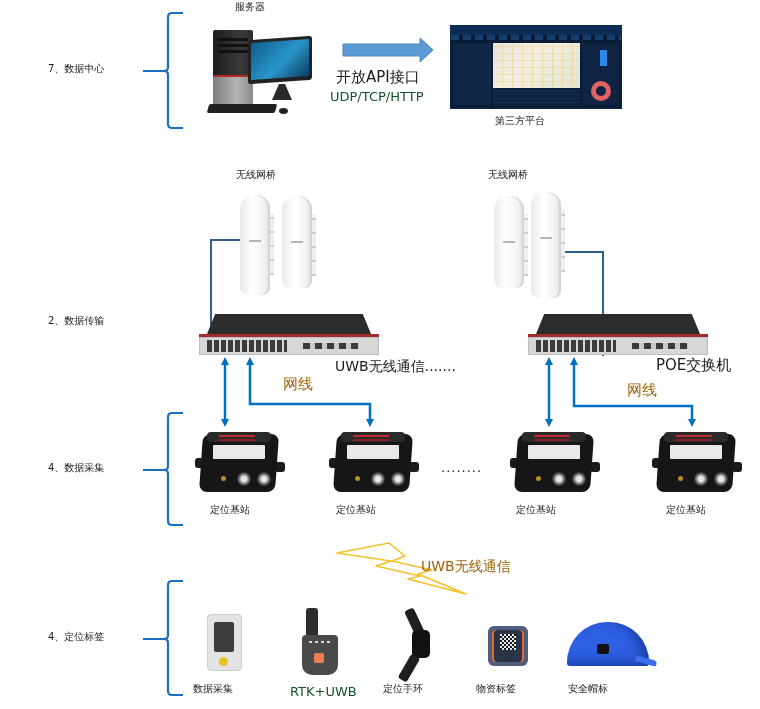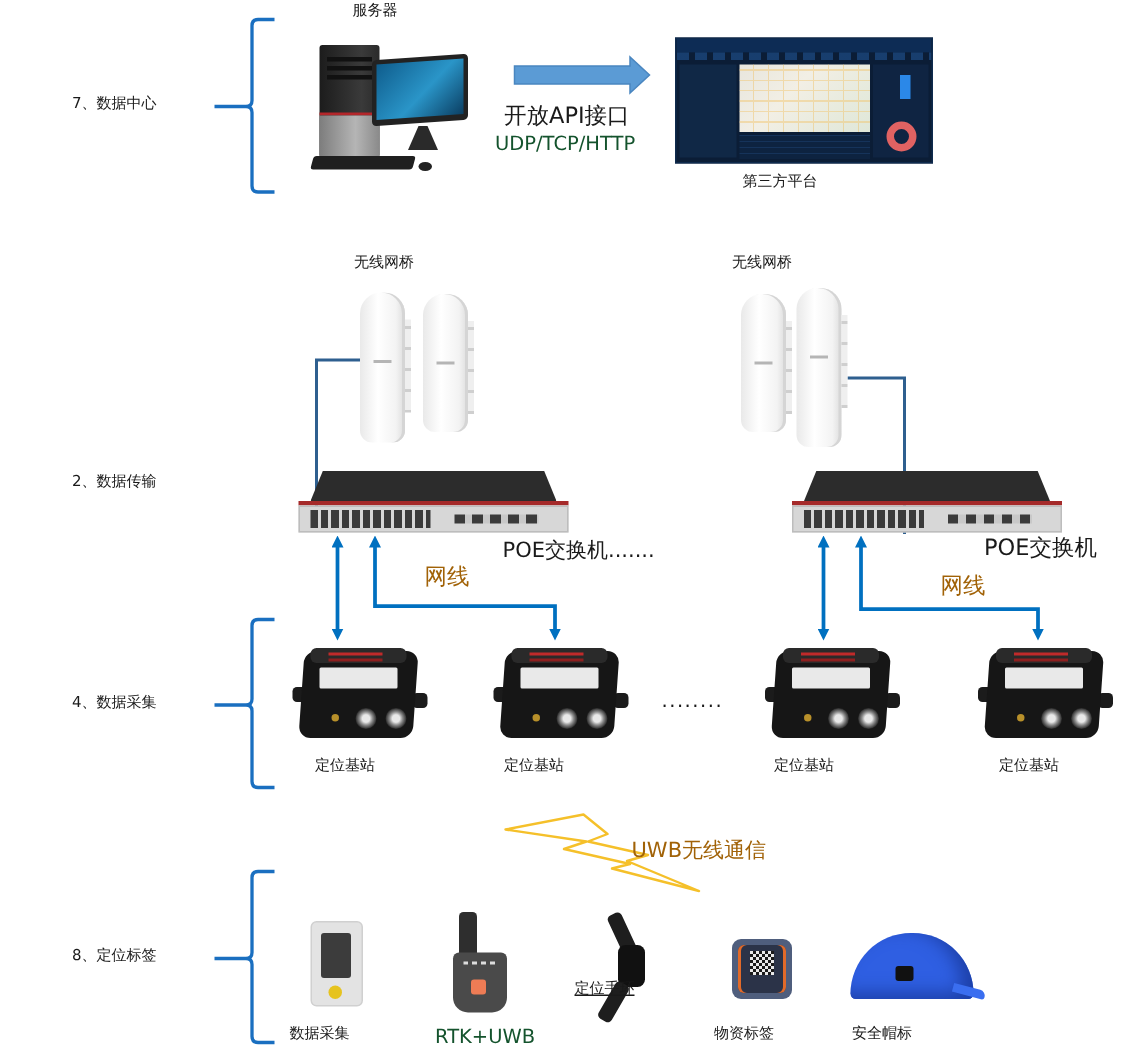--- a/index.html
+++ b/index.html
@@ -155,21 +155,21 @@
   </g>
 
   <g>
     <polygon points="337,553 389,543 405,556 392,561 432,570 418,574 466,594 408,579 420,576 376,566 391,561 337,553" fill="none" stroke="#f5c02a" stroke-width="1.6" stroke-linejoin="round"></polygon>
   </g>
 </svg>
 
 <div class="lbl" style="left:48px; top:62px;">7、数据中心</div>
 <div class="lbl" style="left:48px; top:271px;margin-top:43px;">2、数据传输</div>
 <div class="lbl" style="left:48px; top:461px;">4、数据采集</div>
-<div class="lbl" style="left:48px; top:630px;">8、定位标签</div>
+<div class="lbl" style="left:48px; top:630px;">4、定位标签</div>
 
 <div class="lbl" style="left:235px; top:0px;">服务器</div>
 <div>
   <div class="tower">
     <div class="bay" style="top:8px;"></div>
     <div class="bay" style="top:14px;"></div>
     <div class="bay" style="top:20px;"></div>
     <div class="redstripe"></div>
     <div class="lower"></div>
   </div>
@@ -219,21 +219,21 @@
     </div>
 </div>
 
 <div class="switch" style="left:199px; top:314px;">
   <div class="top"></div>
     <div class="stripe"></div>
     <div class="front"></div>
   <div class="ports" style="left:8px; width:80px;"></div>
   <div class="sfp" style="left:104px; width:56px;"></div>
 </div>
-<div class="lbl" style="left:335px; top:358px; font-size:14px;">POE交换机.......</div>
+<div class="lbl" style="left:335px; top:358px; font-size:14px;">UWB无线通信.......</div>
 <div class="lbl red" style="left:283px; top:375px; font-size:15px;">网线</div>
 
 <div class="switch" style="left:528px; top:314px;">
   <div class="top"></div>
     <div class="stripe"></div>
     <div class="front"></div>
   <div class="ports" style="left:8px; width:80px;"></div>
   <div class="sfp" style="left:104px; width:56px;"></div>
 </div>
 <div class="lbl" style="left:656px; top:356px; font-size:15px;">POE交换机</div>
@@ -311,21 +311,21 @@
     <div class="leds"></div>
     <div class="orange"></div>
   </div>
 <div class="lbl-sm" style="left:290px; top:684px; font-size:13px;">RTK+UWB</div>
 
 <div class="band">
     <div class="strap1"></div>
     <div class="face"></div>
     <div class="strap2"></div>
   </div>
-<div class="lbl" style="left:383px; top:652px;text-decoration:underline;">定位手环</div>
+<div class="lbl" style="left:383px; top:682px;">定位手环</div>
 
 <div class="asset">
     <div class="inner"></div>
     <div class="qr"></div>
   </div>
 <div class="lbl" style="left:476px; top:682px;">物资标签</div>
 
 <div class="helmet">
     <div class="dome"></div>
     <div class="brim"></div>

